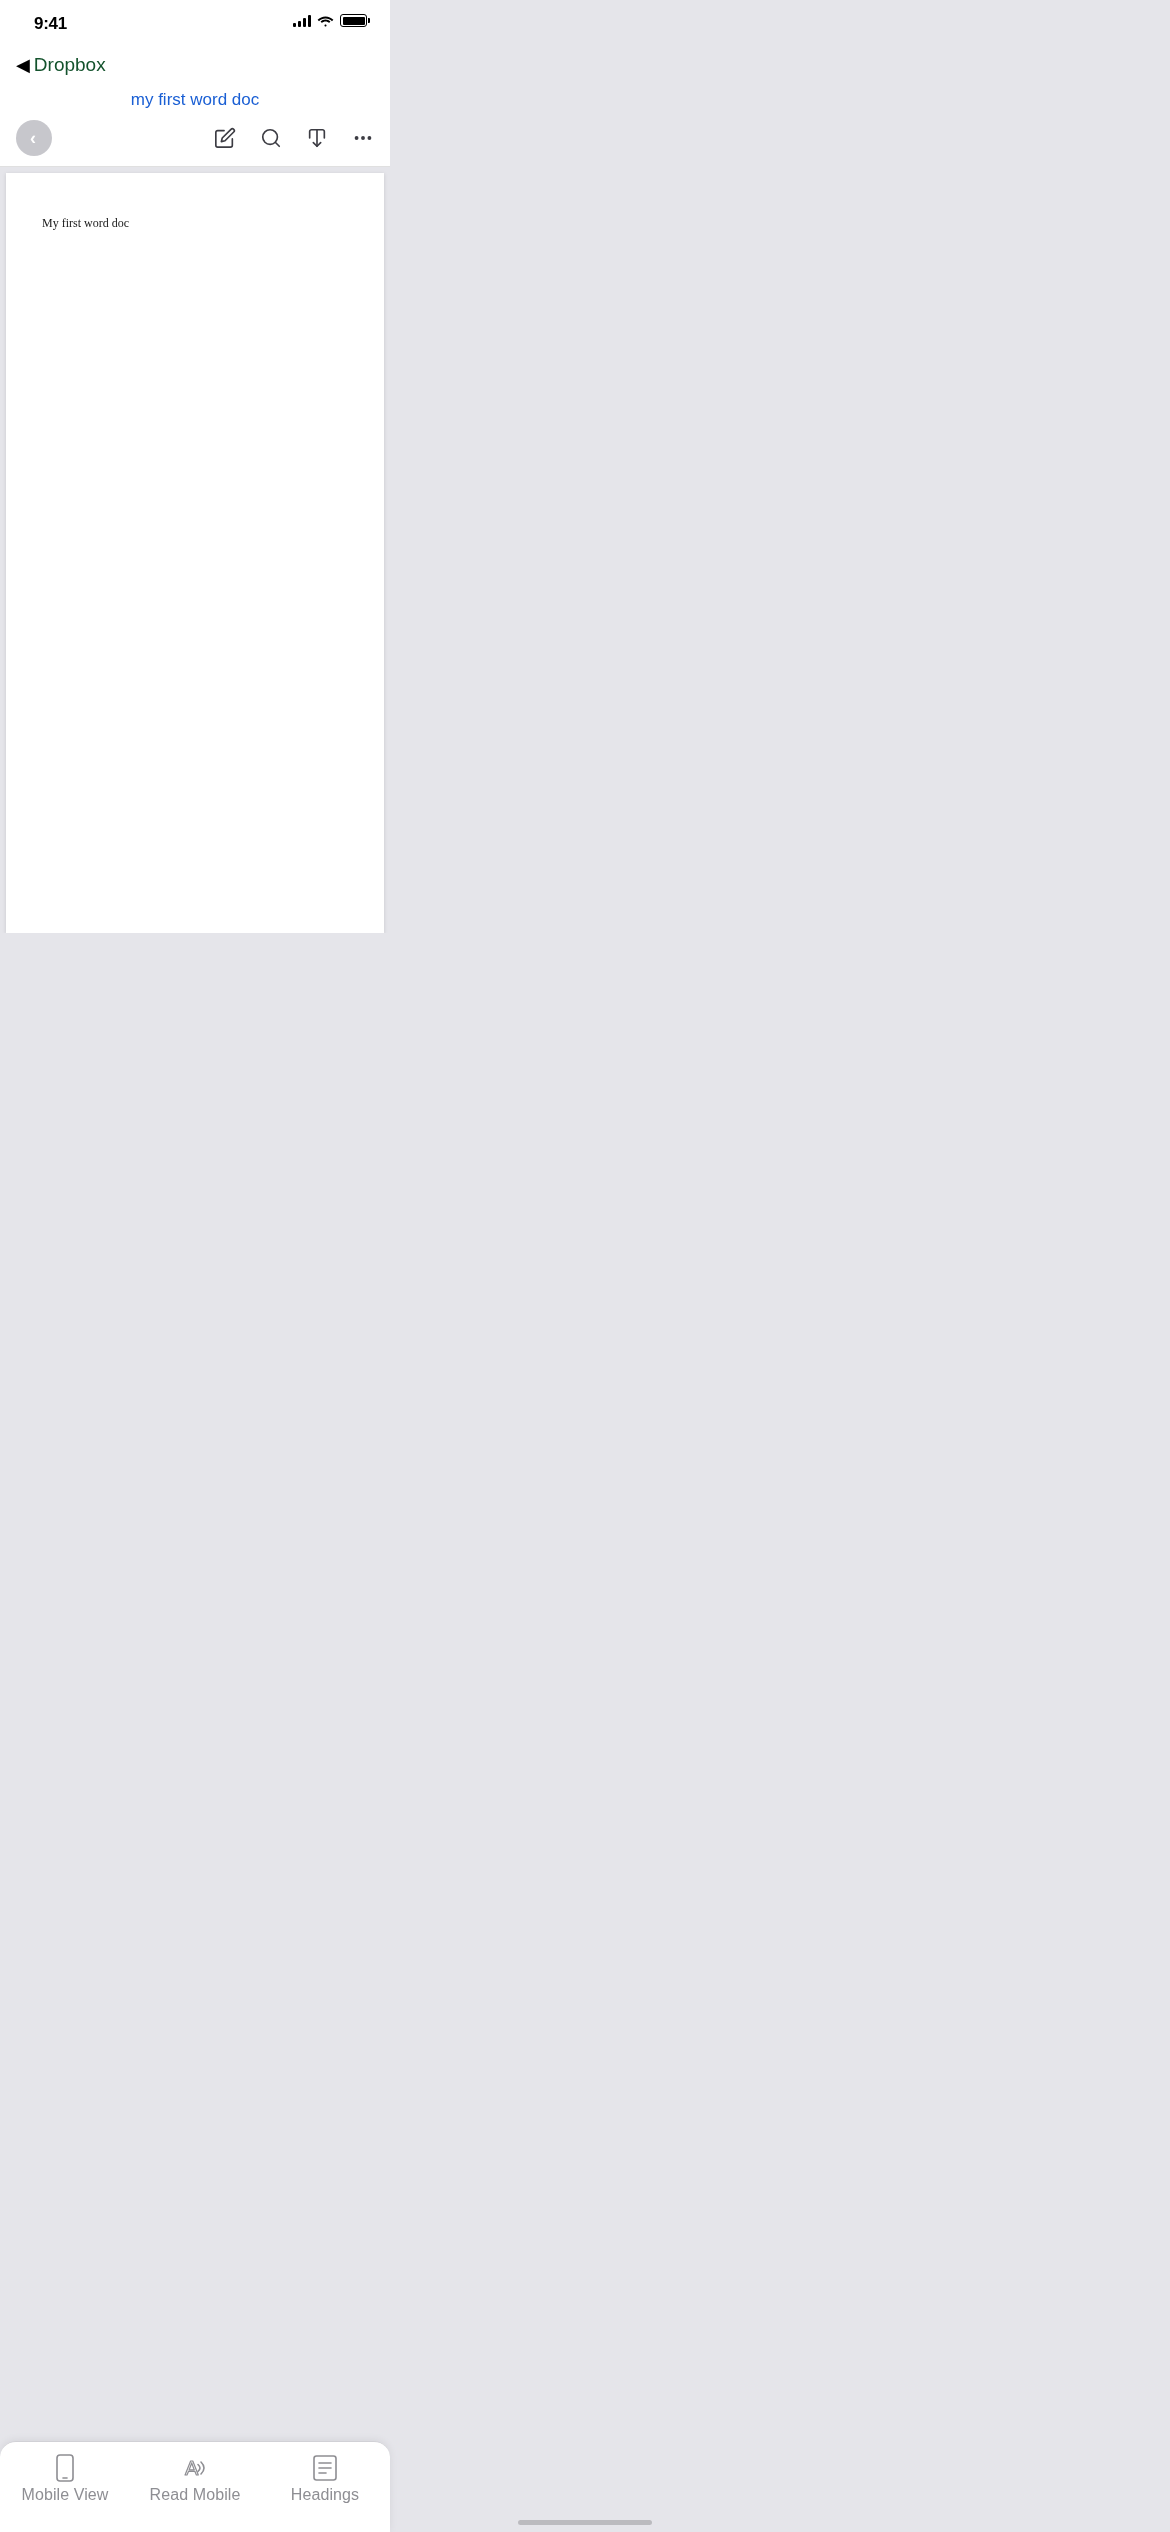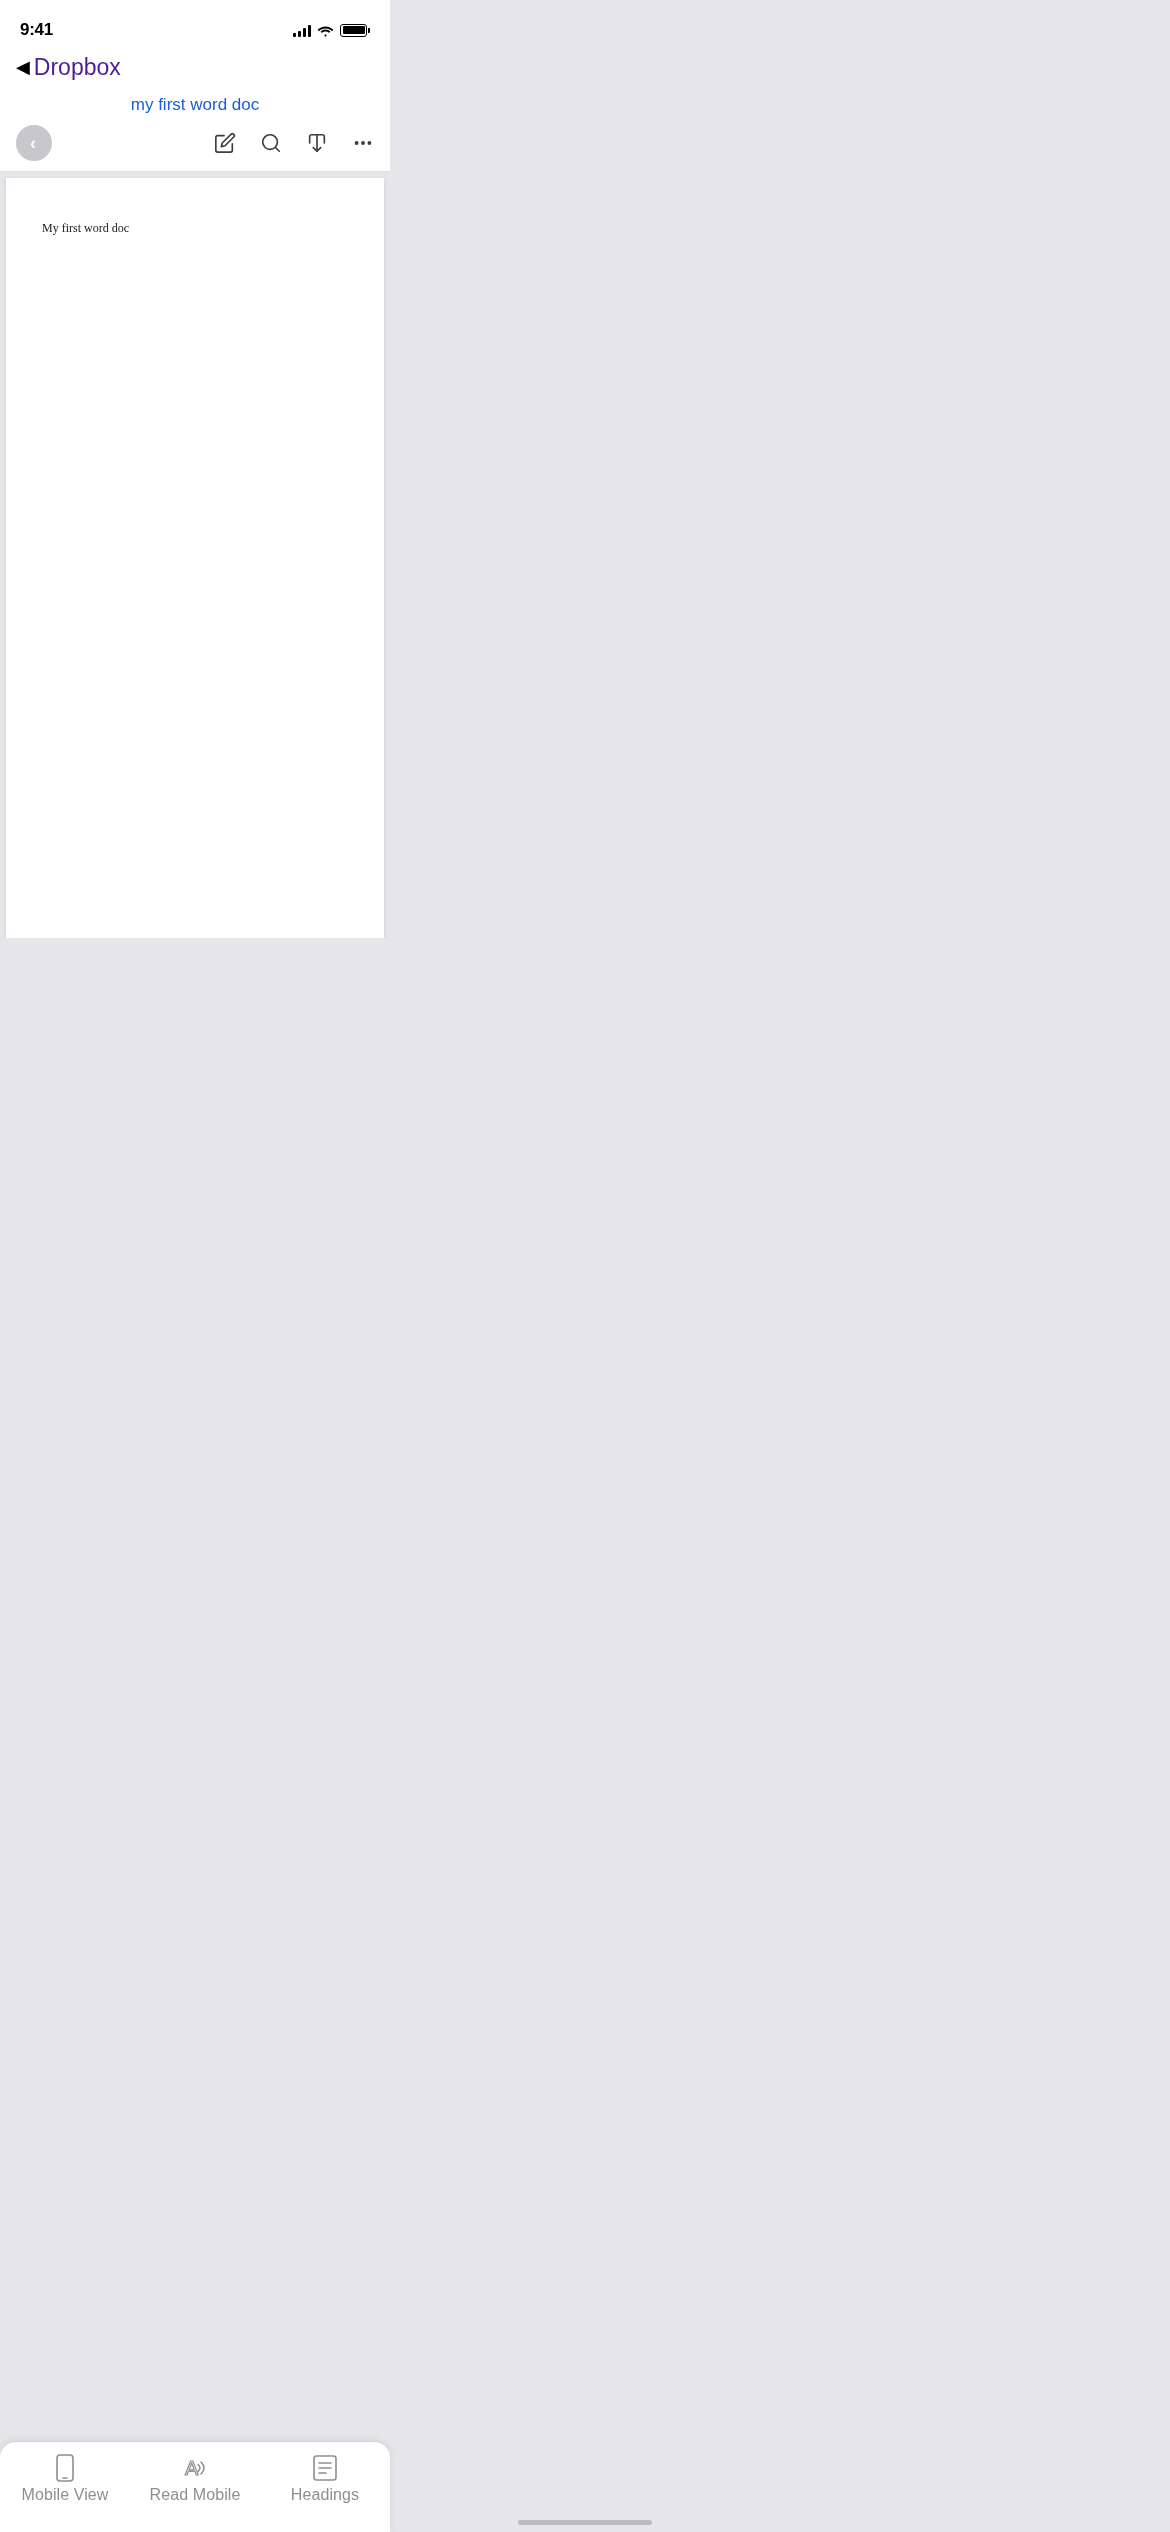--- a/index.html
+++ b/index.html
@@ -11,22 +11,22 @@
       background: #e5e5ea;
       font-family: -apple-system, BlinkMacSystemFont, 'SF Pro Text', sans-serif;
       overflow-x: hidden;
       position: relative;
     }
 
     
     .status-bar {
       display: flex;
       justify-content: space-between;
-      align-items: center;
-      padding: 14px 20px 4px 20px;
+      align-items: flex-start;
+      padding: 14px 20px 4px 34px;
       background: #fff;
       height: 50px;
     }
 
     .status-time {
       font-size: 17px;
       font-weight: 600;
       color: #000;
       letter-spacing: -0.3px;
     }
@@ -106,22 +106,22 @@
       cursor: pointer;
     }
     .back-arrow {
       font-size: 18px;
       color: #000;
       font-weight: 400;
       line-height: 1;
       margin-top: -1px;
     }
     .back-label {
-      font-size: 23px;
-      color: #4c1d95;
+      font-size: 19px;
+      color: #14532d;
       font-weight: 400;
     }
 
     
     .title-bar {
       background: #fff;
       display: flex;
       flex-direction: column;
       align-items: center;
       padding: 2px 0 0 0;

